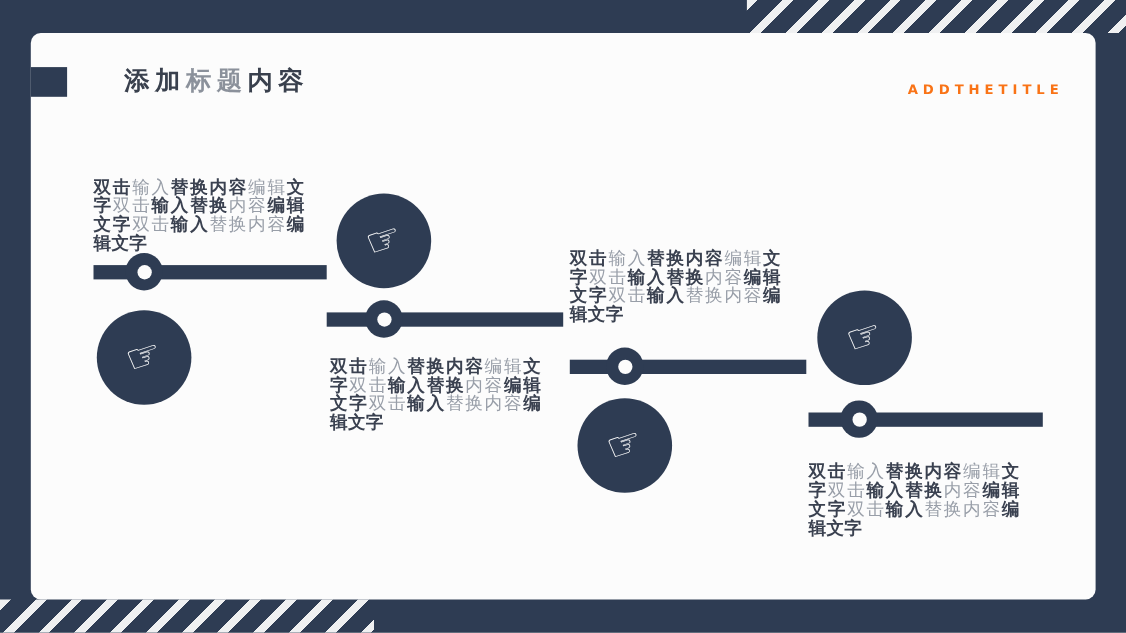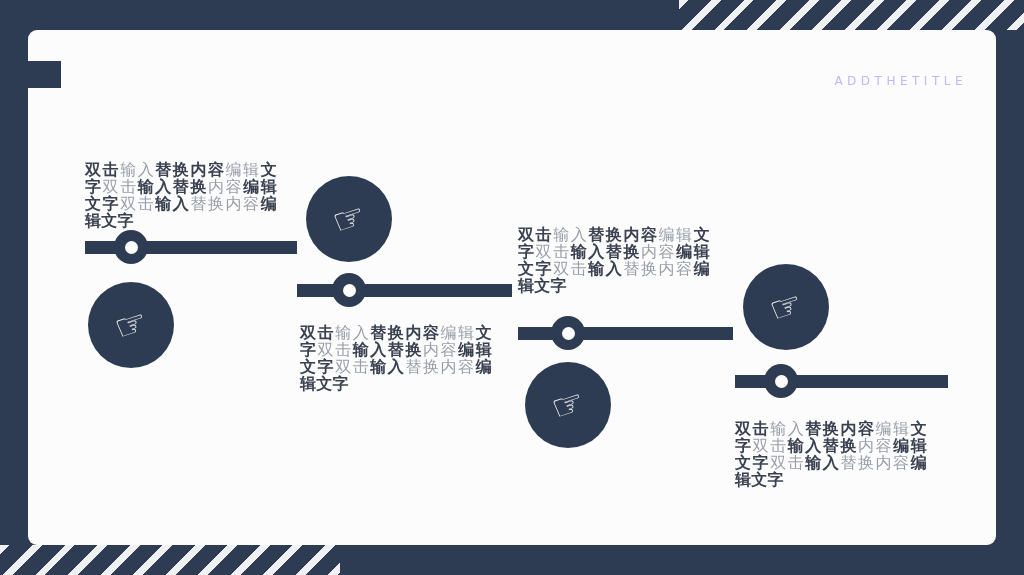--- a/index.html
+++ b/index.html
@@ -34,22 +34,22 @@
 
   .title {
     position: absolute; left: 113px; top: 58px; margin: 0;
     font-size: 23px; font-weight: 700; letter-spacing: 5px;
   }
   .title .tone-dark { color: #39404d; }
   .title .tone-light { color: #8b919b; }
 
   .subtitle {
     position: absolute; right: 57px; top: 74px;
-    font-size: 12px; font-weight: 400; letter-spacing: 4.5px;
-    color: #c4b5fd;
+    font-size: 12px; font-weight: 700; letter-spacing: 4.5px;
+    color: #f97316;
   }
 
   
   .step-bar { position: absolute; height: 13px; background: #2e3c53; }
 
   .step-donut {
     position: absolute; width: 34px; height: 34px;
     background: #2e3c53; border-radius: 50%;
     display: flex; align-items: center; justify-content: center;
   }
@@ -98,20 +98,21 @@
 <body>
 
 <div class="slide">
 
   <div class="stripes stripes-top"></div>
   <div class="stripes stripes-bottom"></div>
 
   <div class="panel"></div>
 
   <div class="accent-square"></div>
+  <h1 class="title"><span class="tone-dark">添加</span><span class="tone-light">标题</span><span class="tone-dark">内容</span></h1>
   <div class="subtitle">ADDTHETITLE</div>
 
   <div class="step-text s1-text"><span class="tone-dark">双击</span><span class="tone-light">输入</span><span class="tone-dark">替换内容</span><span class="tone-light">编辑</span><span class="tone-dark">文字</span><span class="tone-light">双击</span><span class="tone-dark">输入替换</span><span class="tone-light">内容</span><span class="tone-dark">编辑文字</span><span class="tone-light">双击</span><span class="tone-dark">输入</span><span class="tone-light">替换内容</span><span class="tone-dark">编辑文字</span></div>
   <div class="step-bar s1-bar"></div>
   <div class="step-donut s1-donut">
     <span class="donut-hole"></span>
   </div>
   <div class="step-circle s1-circle">
     <span class="hand-glyph">☞</span>
   </div>

